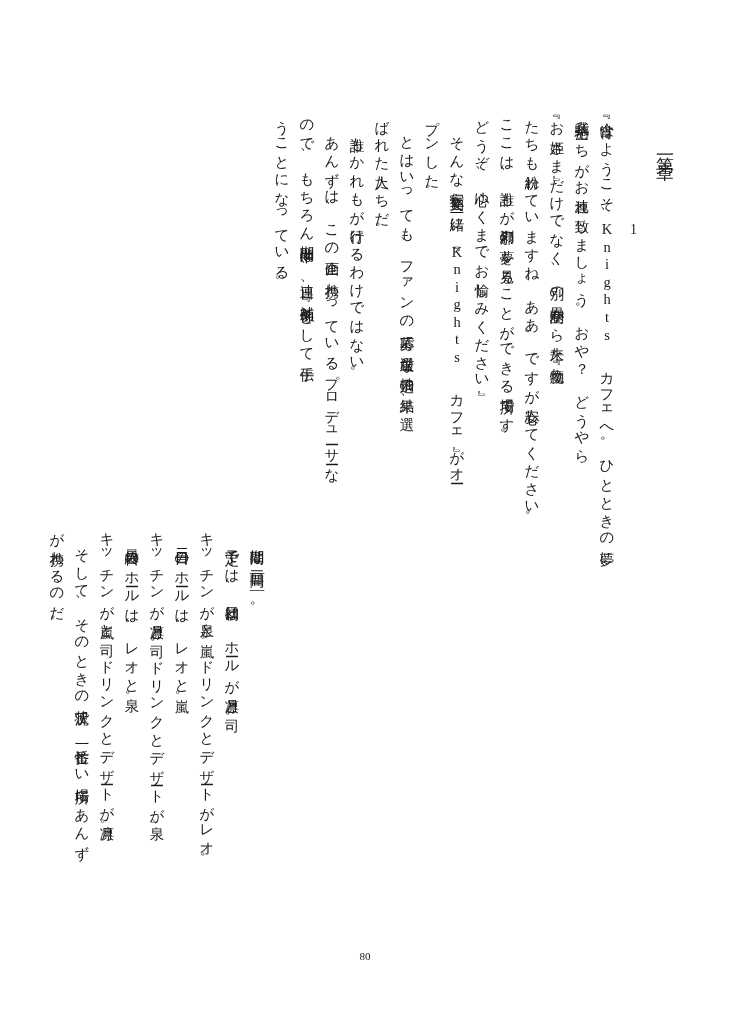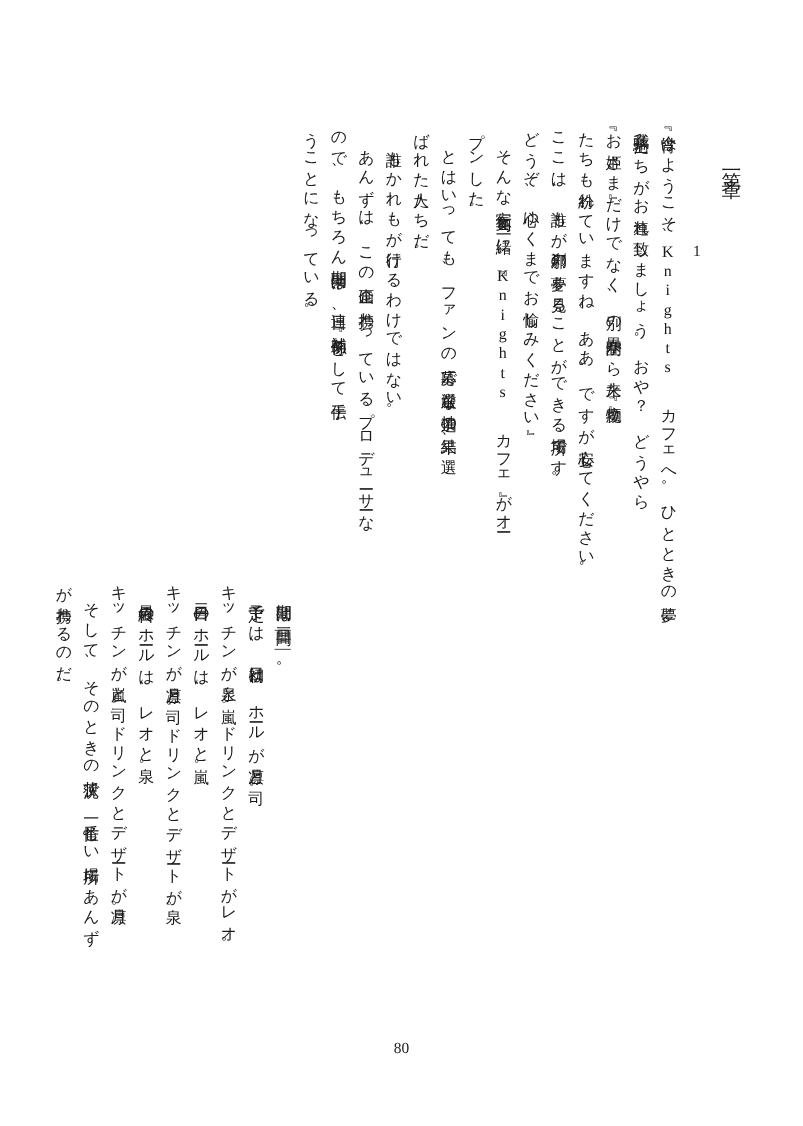--- a/index.html
+++ b/index.html
@@ -89,21 +89,21 @@
   }
   .spacer-col.wide {
     width: 42px;
   }
   .page-number {
     position: absolute;
     bottom: 62px;
     left: 0;
     right: 0;
     text-align: center;
-    font-size: 14px;
+    font-size: 11px;
     color: #1a1a1a;
     font-family: "Liberation Serif", "DejaVu Serif", serif;
     margin-top: 40px;
   }
 </style>
 </head>
 <body>
 
 <div class="page">
 

